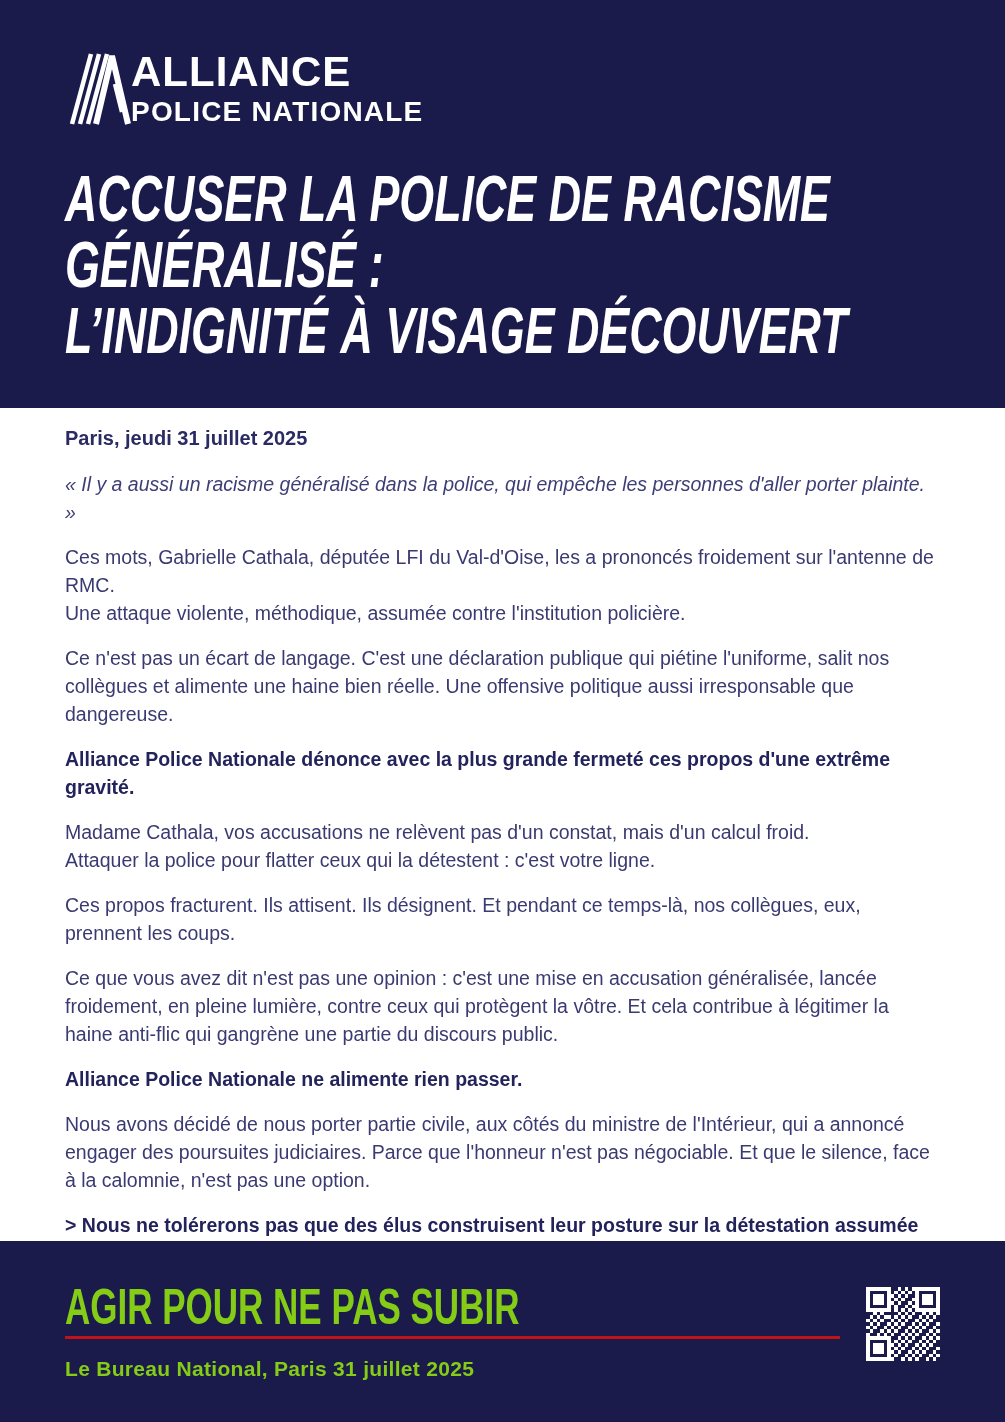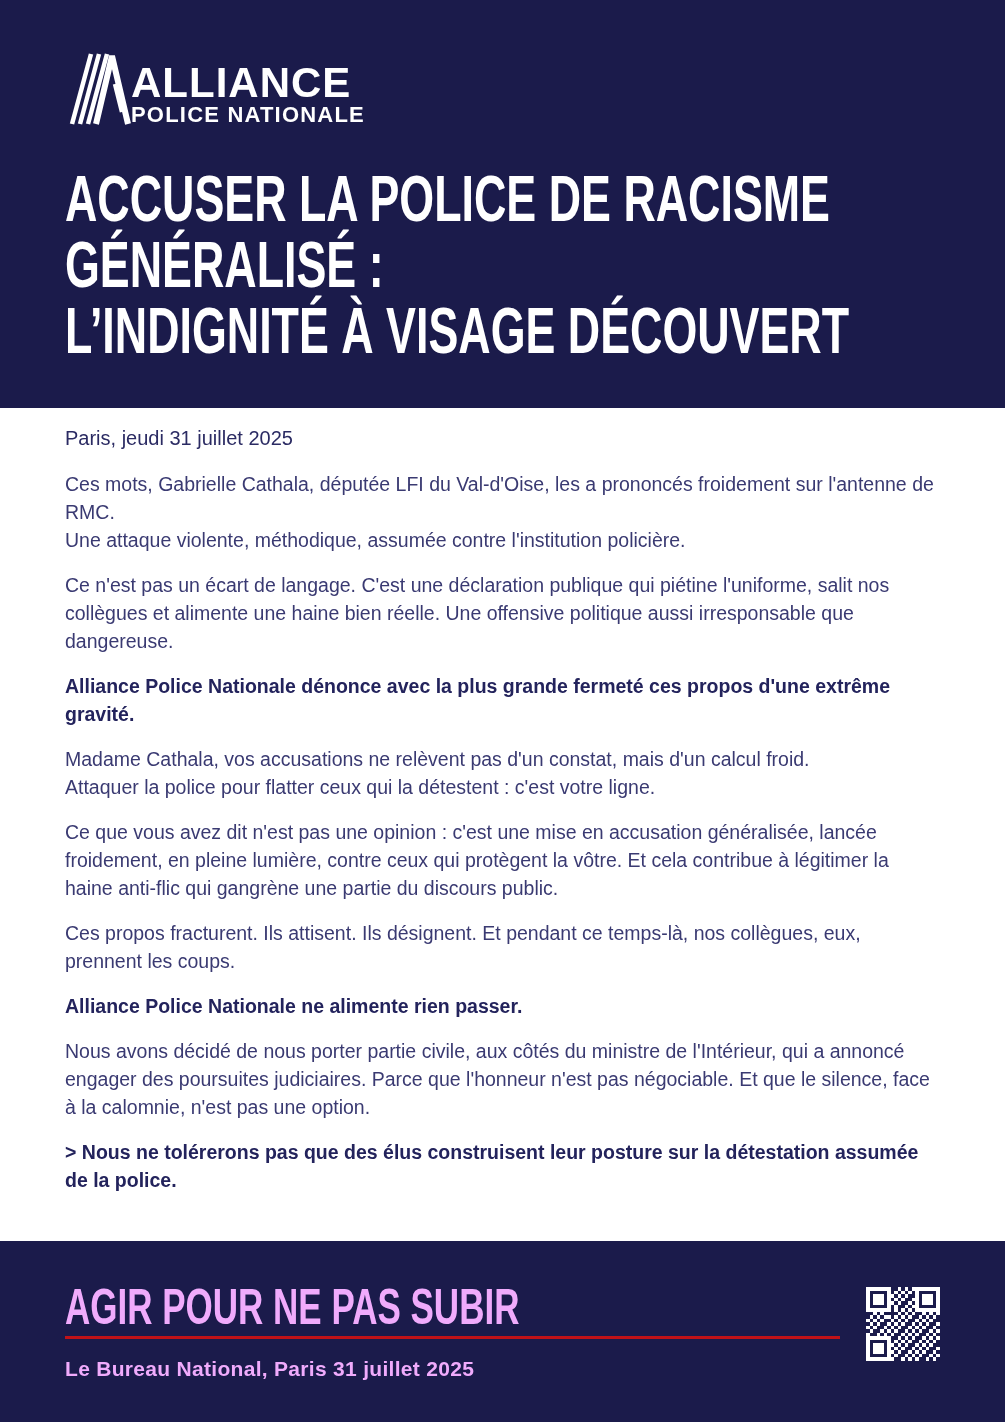--- a/index.html
+++ b/index.html
@@ -20,52 +20,52 @@
     flex:0 0 auto;
   }
   .hdr-top{display:flex;justify-content:space-between;align-items:flex-start;}
   .logo{display:flex;align-items:flex-end;}
   .logo-mark{width:66px;height:76px;display:block;flex:0 0 auto;}
   .logo-text{display:flex;flex-direction:column;line-height:1;}
   .logo-name{
     font-weight:bold;font-size:42px;letter-spacing:1px;
   }
   .logo-sub{
-    font-weight:bold;font-size:22px;letter-spacing:1.2px;
+    font-weight:bold;font-size:28px;letter-spacing:1.2px;margin-top:5px;
   }
   .doctype{display:flex;flex-direction:column;align-items:flex-end;line-height:36px;padding-top:2px;}
   .doctype-line{
     display:inline-block;font-weight:bold;font-size:38px;letter-spacing:.5px;
     transform:scaleX(.82);transform-origin:right center;white-space:nowrap;
   }
   .title{
-    margin:40px 0 0 0;padding:0;font-weight:bold;
+    margin:40px 0 0 0;padding:0;font-weight:bold;font-style:italic;
   }
   .title-line{
     display:block;font-size:64px;line-height:66px;letter-spacing:0;
     transform:scaleX(.70);transform-origin:left center;white-space:nowrap;
   }
   
   .main{
     flex:0 0 auto;height:833px;box-sizing:border-box;
     padding:16px 65px 0 65px;overflow:hidden;
     color:#3a3a72;font-size:19.5px;line-height:28px;
   }
   .dateline{
-    margin:0 0 18px 0;font-weight:normal;font-size:20px;color:#2b2b63;
+    margin:0 0 18px 0;font-weight:bold;font-size:20px;color:#2b2b63;
   }
   .quote{
     margin:0 0 17px 0;font-style:italic;color:#3e3e76;
   }
   .para{margin:16px 0 17px 0;white-space:pre-line;}
   .para.bold{font-weight:bold;color:#23235c;}
   
   .ftr{
     flex:1 1 auto;box-sizing:border-box;
-    background:#1b1b4b;color:#f0abfc;
+    background:#1b1b4b;color:#84cc16;
     padding:42px 65px 0 65px;
   }
   .ftr-row{display:flex;justify-content:space-between;align-items:flex-start;}
   .slogan-col{width:775px;}
   .slogan{
     display:inline-block;font-weight:bold;font-size:50px;line-height:48px;
     transform:scaleX(.70);transform-origin:left center;white-space:nowrap;
   }
   .redline{height:3px;background:#c11218;margin-top:5px;width:775px;}
   .signature{
@@ -98,29 +98,30 @@
     </div>
     <h1 class="title">
       <span class="title-line">ACCUSER LA POLICE DE RACISME</span>
       <span class="title-line">GÉNÉRALISÉ :</span>
       <span class="title-line">L’INDIGNITÉ À VISAGE DÉCOUVERT</span>
     </h1>
   </header>
 
   <main class="main">
     <p class="dateline">Paris, jeudi 31 juillet 2025</p>
+    <p class="quote">« Il y a aussi un racisme généralisé dans la police, qui empêche les personnes d'aller porter plainte. »</p>
     <div id="paragraphs">
         <p class="para">Ces mots, Gabrielle Cathala, députée LFI du Val-d'Oise, les a prononcés froidement sur l'antenne de RMC.
 Une attaque violente, méthodique, assumée contre l'institution policière.</p>
         <p class="para">Ce n'est pas un écart de langage. C'est une déclaration publique qui piétine l'uniforme, salit nos collègues et alimente une haine bien réelle. Une offensive politique aussi irresponsable que dangereuse.</p>
         <p class="para bold">Alliance Police Nationale dénonce avec la plus grande fermeté ces propos d'une extrême gravité.</p>
         <p class="para">Madame Cathala, vos accusations ne relèvent pas d'un constat, mais d'un calcul froid.
 Attaquer la police pour flatter ceux qui la détestent : c'est votre ligne.</p>
+        <p class="para">Ces propos fracturent. Ils attisent. Ils désignent. Et pendant ce temps-là, nos collègues, eux, prennent les coups.</p>
         <p class="para">Ce que vous avez dit n'est pas une opinion : c'est une mise en accusation généralisée, lancée froidement, en pleine lumière, contre ceux qui protègent la vôtre. Et cela contribue à légitimer la haine anti-flic qui gangrène une partie du discours public.</p>
-        <p class="para">Ces propos fracturent. Ils attisent. Ils désignent. Et pendant ce temps-là, nos collègues, eux, prennent les coups.</p>
         <p class="para bold">Alliance Police Nationale ne alimente rien passer.</p>
         <p class="para">Nous avons décidé de nous porter partie civile, aux côtés du ministre de l'Intérieur, qui a annoncé engager des poursuites judiciaires. Parce que l'honneur n'est pas négociable. Et que le silence, face à la calomnie, n'est pas une option.</p>
         <p class="para bold">&gt; Nous ne tolérerons pas que des élus construisent leur posture sur la détestation assumée de la police.</p>
       </div>
   </main>
 
   <footer class="ftr">
     <div class="ftr-row">
       <div class="slogan-col">
         <div class="slogan">AGIR POUR NE PAS SUBIR</div>

